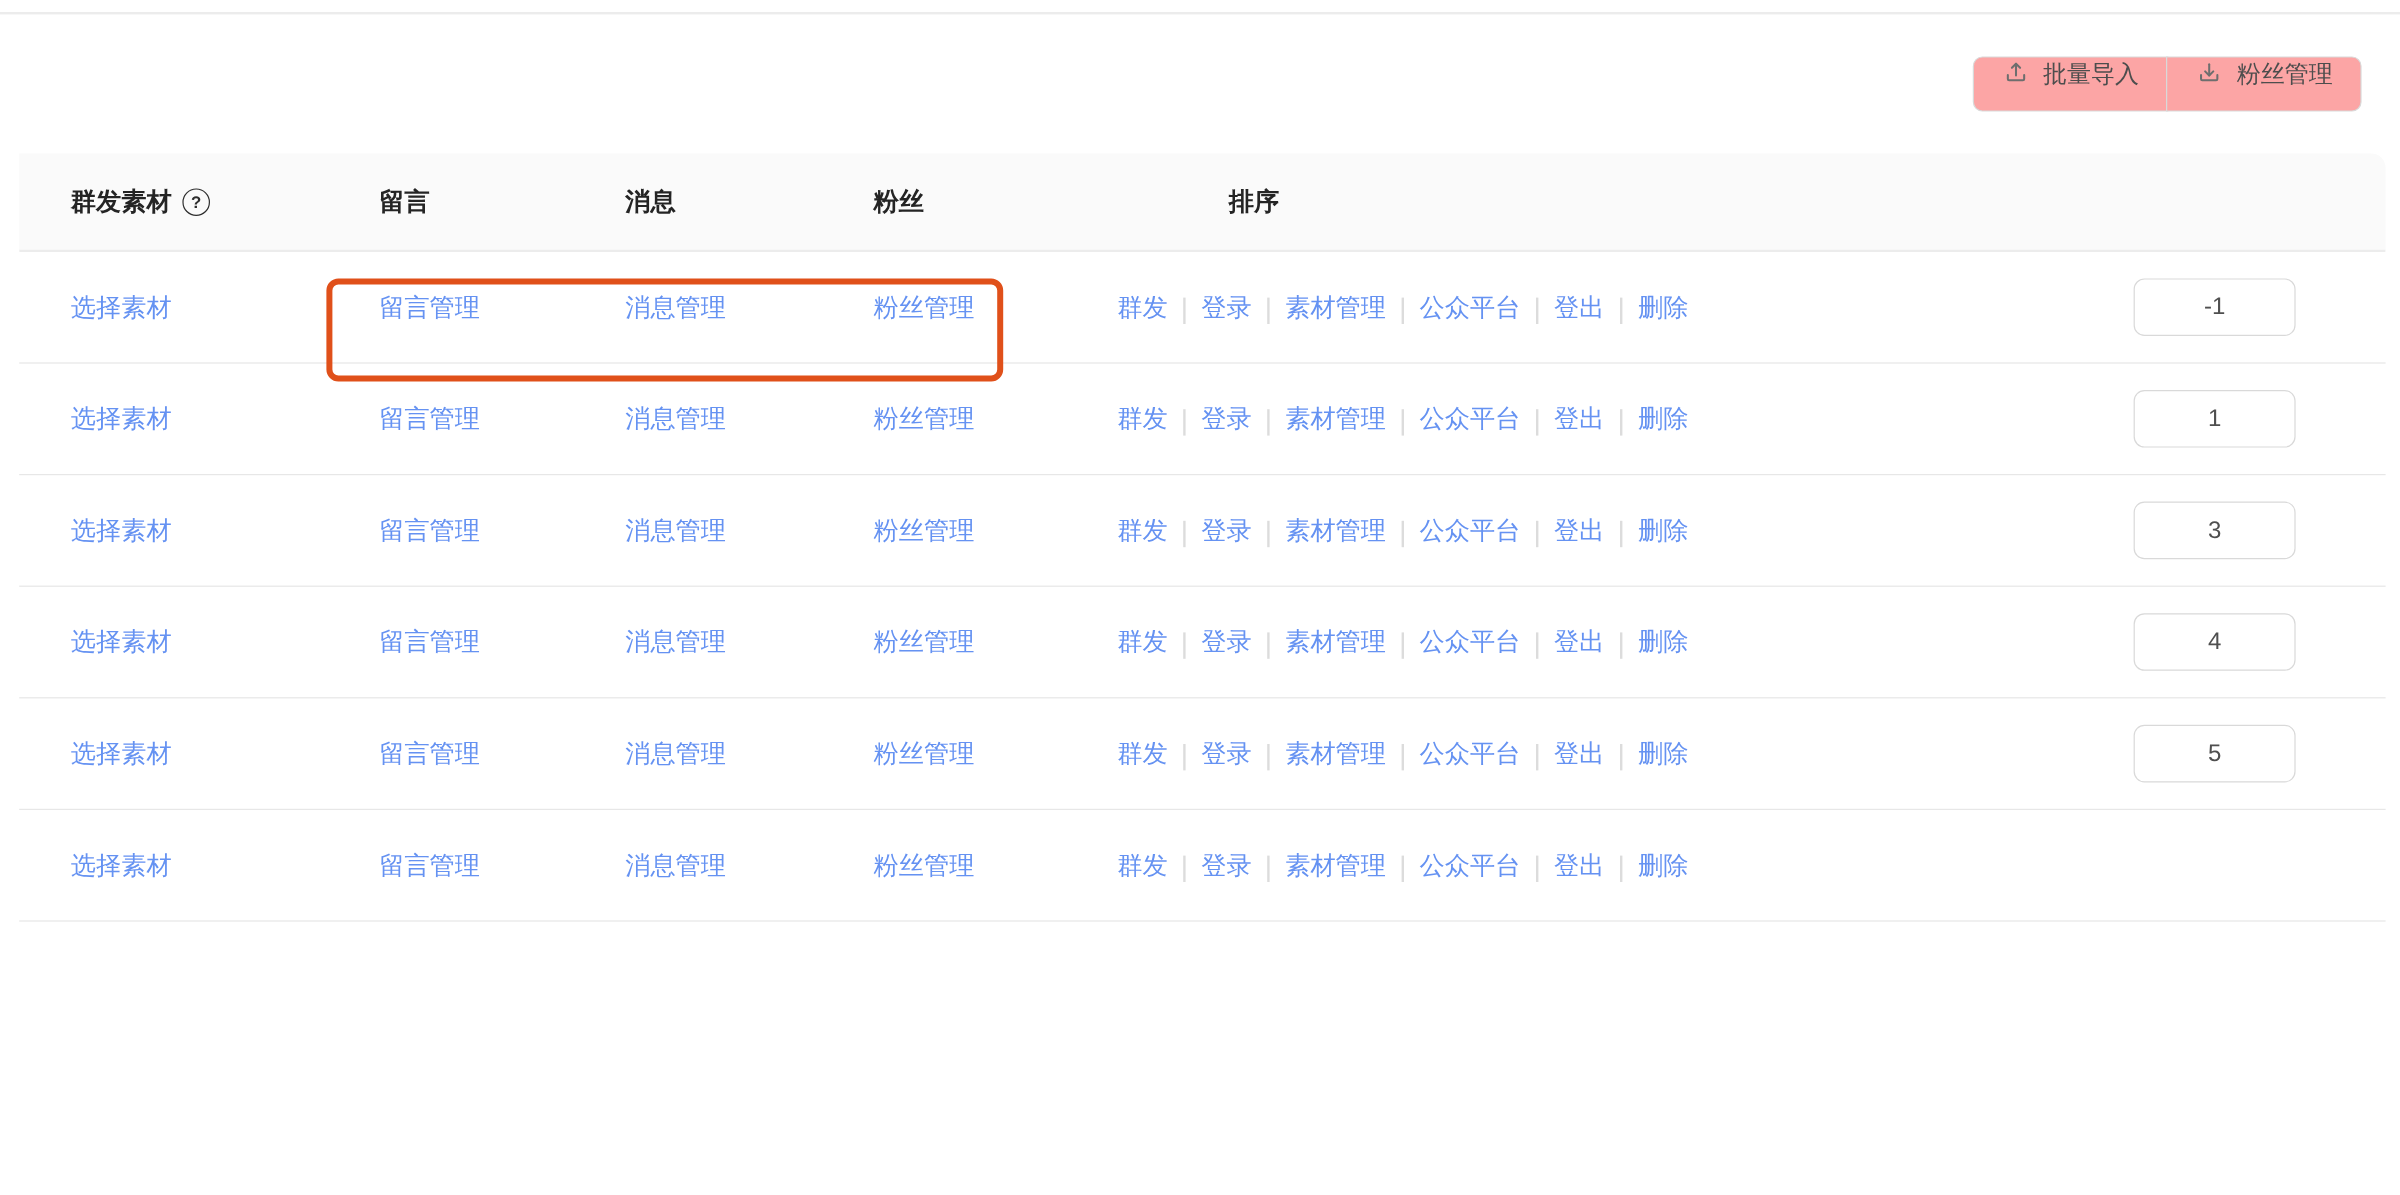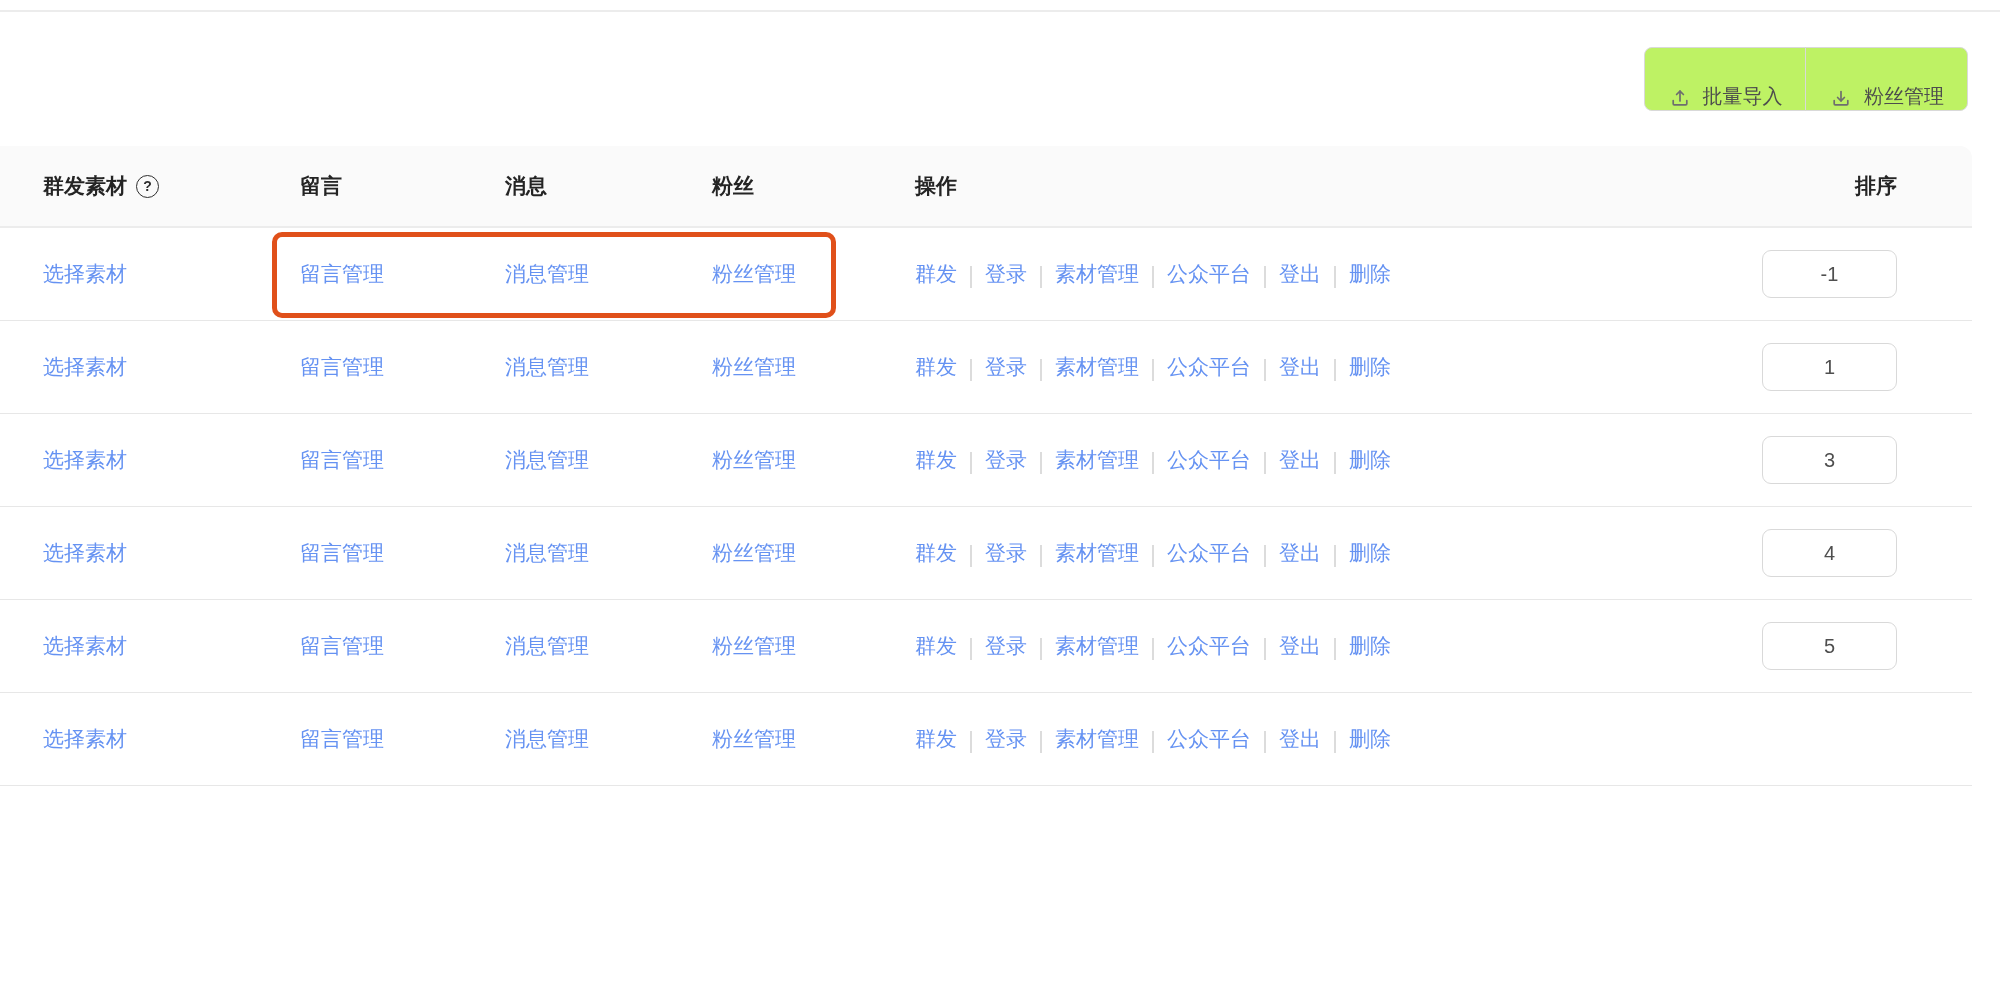--- a/index.html
+++ b/index.html
@@ -9,31 +9,31 @@
     font-family:"Liberation Sans","DejaVu Sans",sans-serif;
     color:#262626;
   }
   
   .top-divider{height:2px;background:#ececec;margin-top:10px;}
 
   
   .toolbar{display:flex;justify-content:flex-end;gap:30px;margin:35px 32px 0 0;}
   .btn-group{display:flex;}
   .btn{
-    display:inline-flex;align-items:flex-end;gap:11px;height:64px;padding:0 23px;
-    background:#bef264;border:1.5px solid var(--border,#d9d9d9);
+    display:inline-flex;align-items:flex-start;gap:11px;height:46px;padding:0 23px;
+    background:#fca5a5;border:1.5px solid var(--border,#d9d9d9);
     font-size:20px;color:#4d4d4d;cursor:pointer;box-sizing:border-box;
     font-family:inherit;white-space:nowrap;
   }
   .btn-group .btn:first-child{border-radius:8px 0 0 8px;}
   .btn-group .btn:last-child{border-radius:0 8px 8px 0;margin-left:-1.5px;}
   .btn svg{display:block;}
 
   
-  .table{width:1972px;margin-top:35px;font-size:21px;}
+  .table{width:1972px;margin-top:35px;font-size:21px;padding-left:16px;}
   .thead,.trow{
     display:grid;
     grid-template-columns:257px 205px 207px 203px 1fr 210px;
     align-items:center;
     padding-left:43px;
     box-sizing:border-box;
   }
   .thead{
     height:82px;background:var(--header-bg,#fafafa);
     border-radius:0 12px 0 0;
@@ -103,21 +103,20 @@
 
 <div class="table">
   <div class="thead">
     <div class="cell-material">
       <span>群发素材</span>
       <span class="help-icon">?</span>
     </div>
     <div>留言</div>
     <div>消息</div>
     <div>粉丝</div>
-    <div>操作</div>
     <div>
       <span class="sort-header-label">排序</span>
     </div>
   </div>
 
   <div class="trow">
     <div><a class="link">选择素材</a></div>
     <div><a class="link">留言管理</a></div>
     <div><a class="link">消息管理</a></div>
     <div><a class="link">粉丝管理</a></div>

